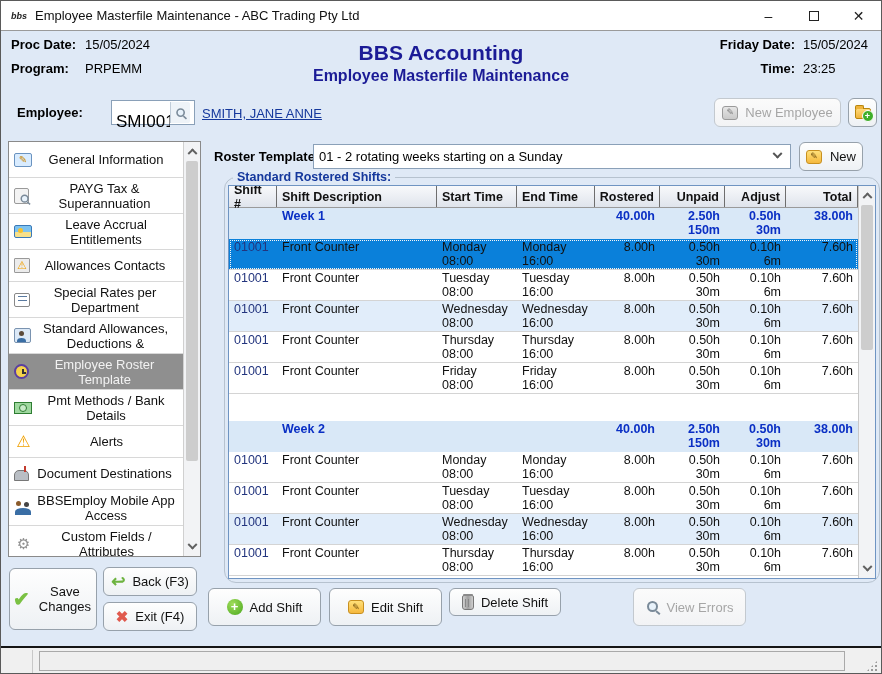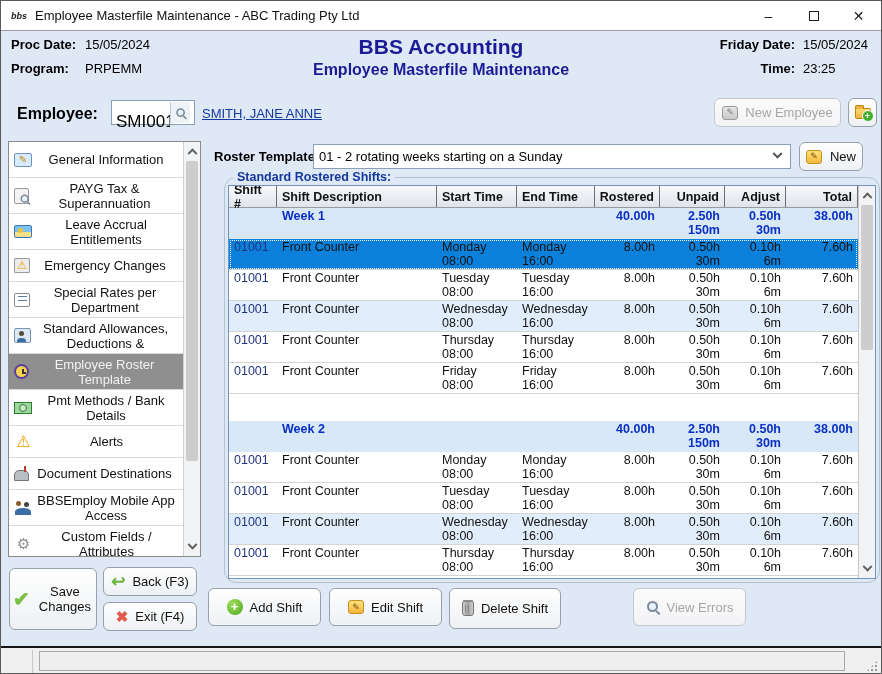--- a/index.html
+++ b/index.html
@@ -13,29 +13,29 @@
   .win-controls{display:flex;align-items:center;height:100%;}
   .win-btn{width:45px;height:100%;display:flex;align-items:center;justify-content:center;font-size:14px;color:#222;}
   .max-glyph{width:10px;height:10px;border:1px solid #222;display:inline-block;}
 
   
   .hdr{position:absolute;left:0;top:32px;width:100%;height:58px;}
   .hdr-left{position:absolute;left:10px;top:4px;font-size:13px;}
   .hdr-left .lrow{display:flex;margin-bottom:9px;}
   .hdr-left .lab{font-weight:bold;width:74px;}
   .hdr-center{position:absolute;left:0;top:0;width:100%;text-align:center;color:var(--accent-navy,#1b1b96);}
-  .hdr-title{font-size:21px;font-weight:bold;margin-top:2px;}
+  .hdr-title{font-size:21px;font-weight:bold;margin-top:8px;}
   .hdr-sub{font-size:16px;font-weight:bold;margin-top:2px;}
   .hdr-right{position:absolute;right:12px;top:4px;font-size:13px;}
   .hdr-right .lrow{display:flex;justify-content:flex-end;margin-bottom:9px;}
   .hdr-right .lab{font-weight:bold;margin-right:8px;}
   .hdr-right .val{width:66px;text-align:left;}
 
   
-  .emp-label{position:absolute;left:16px;top:104px;font-size:16px;font-weight:bold;}
+  .emp-label{position:absolute;left:16px;top:104px;font-size:13px;font-weight:bold;}
   .emp-box{position:absolute;left:110px;top:99px;width:84px;height:25px;background:#fff;border:1px solid #8aa0b8;display:flex;align-items:center;}
   .emp-input{border:none;outline:none;width:58px;font-size:17px;font-family:Liberation Sans, sans-serif;padding:0 0 0 4px;background:transparent;margin-top:18px;}
   .emp-search{width:20px;height:21px;display:flex;align-items:center;justify-content:center;border-left:1px solid #c0ccd8;background:#eef3f8;border-radius:0 2px 2px 0;}
   .emp-link{position:absolute;left:201px;top:105px;font-size:13px;color:var(--link-blue,#15389c);text-decoration:underline;}
   .btn{display:inline-flex;align-items:center;justify-content:center;gap:7px;background:linear-gradient(#fefefe,#eef1f4);border:1px solid #97a1ab;border-radius:6px;font-size:13px;color:#111;}
   .btn.disabled{color:var(--disabled-gray,#a6a6a6);border-color:#c3c9cf;background:linear-gradient(#fbfbfb,#f2f3f5);}
   .new-emp{position:absolute;left:713px;top:97px;width:127px;height:29px;}
   .folder-btn{position:absolute;left:847px;top:97px;width:29px;height:29px;}
 
   
@@ -85,21 +85,21 @@
   .cell .l2{min-height:14px;}
   .c0{width:48px;} .c1{width:160px;} .c2{width:80px;} .c3{width:78px;}
   .c4{width:65px;} .c5{width:65px;} .c6{width:61px;} .c7{flex:1;}
   .cell.num{text-align:right;}
   .cell.linklike .l1{color:#23357e;}
   .grid .vscroll{border-left:1px solid #c8c8c8;}
 
   
   .add-btn{position:absolute;left:207px;top:587px;width:113px;height:38px;}
   .edit-btn{position:absolute;left:328px;top:587px;width:113px;height:38px;}
-  .del-btn{position:absolute;left:448px;top:587px;width:112px;height:41px;}
+  .del-btn{position:absolute;left:448px;top:587px;width:112px;height:28px;}
   .err-btn{position:absolute;left:632px;top:587px;width:113px;height:38px;}
   .warn-btn{position:absolute;left:752px;top:587px;width:114px;height:38px;}
 
   
   .black-line{position:absolute;left:0;top:645px;width:100%;height:2px;background:#151515;}
   .statusbar{position:absolute;left:0;top:647px;width:100%;height:27px;background:#f0f0f0;}
   .status-sep{position:absolute;left:31px;top:2px;bottom:2px;width:1px;background:#c8c8c8;}
   .status-panel{position:absolute;left:38px;top:3px;width:806px;height:20px;border:1px solid #a9a9a9;background:#efefef;}
   .grip{position:absolute;right:3px;bottom:3px;width:12px;height:12px;
         background-image:radial-gradient(circle,#9a9a9a 1.2px,transparent 1.4px);
@@ -220,21 +220,21 @@
             <span class="mag"></span>
           </span>
           <span class="sb-label">PAYG Tax &amp; Superannuation</span>
         </div>
       <div class="sb-item h2">
           <span class="ic i-photo"></span>
           <span class="sb-label">Leave Accrual Entitlements</span>
         </div>
       <div class="sb-item h1">
           <span class="ic i-book"></span>
-          <span class="sb-label">Emergency Changes</span>
+          <span class="sb-label">Allowances Contacts</span>
         </div>
       <div class="sb-item h2">
           <span class="ic i-list"></span>
           <span class="sb-label">Special Rates per Department</span>
         </div>
       <div class="sb-item h2">
           <span class="ic i-person"></span>
           <span class="sb-label">Standard Allowances, Deductions &amp;</span>
         </div>
       <div class="sb-item h2 selected">

